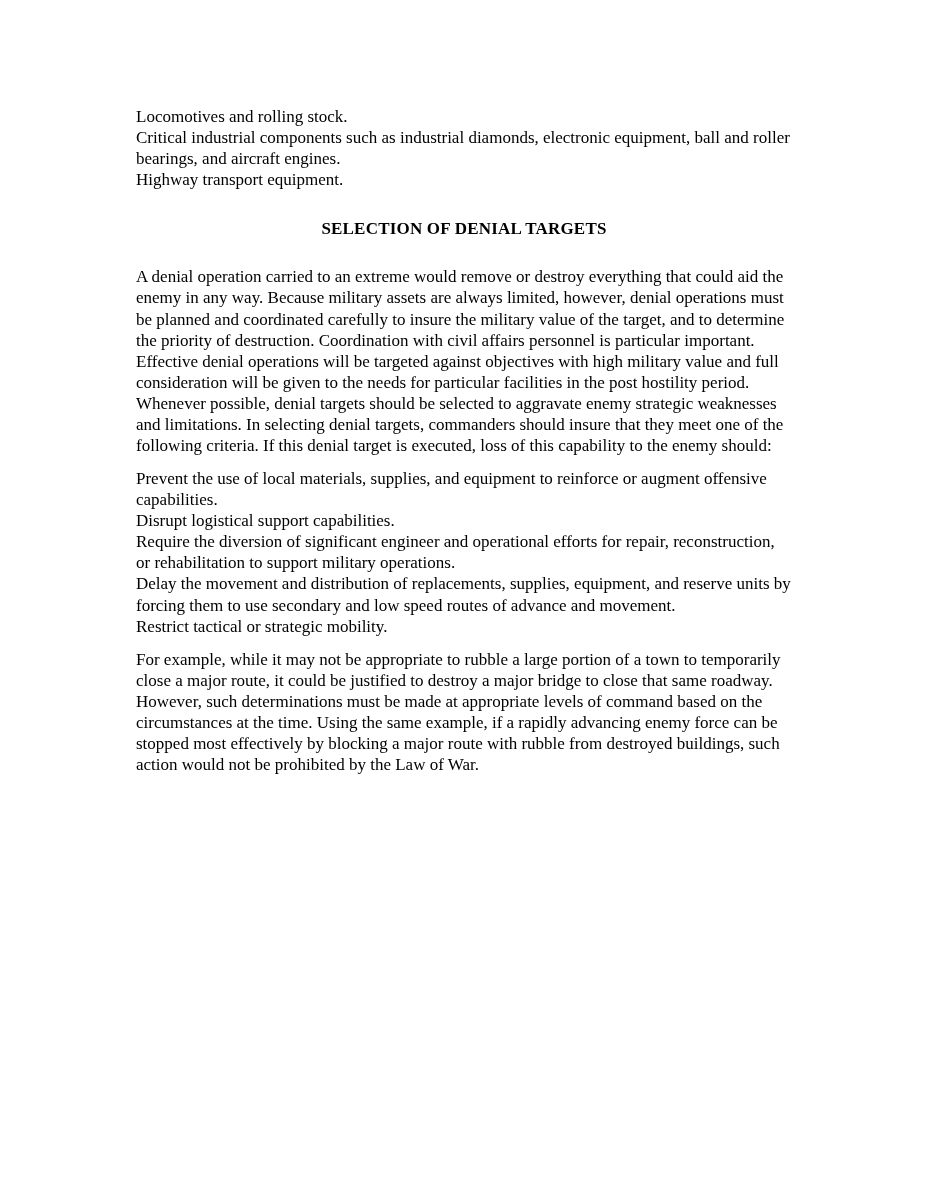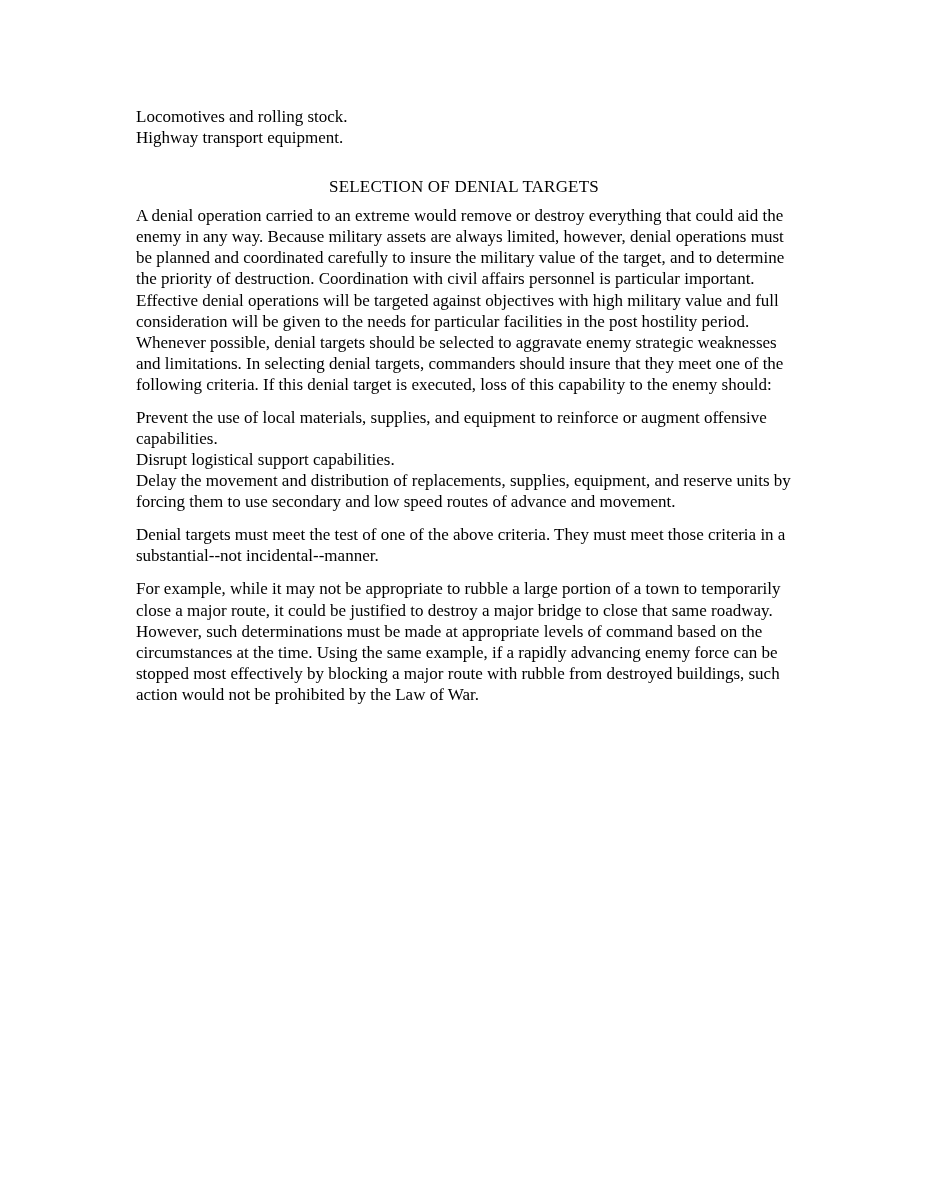--- a/index.html
+++ b/index.html
@@ -23,47 +23,49 @@
     margin-left: 54px;
   }
   .list {
     margin: 0 0 12px 0;
   }
   .list-item {
     margin: 0;
   }
   .heading {
     text-align: center;
-    font-weight: normal;
+    font-weight: bold;
     font-size: 17px;
-    margin: 28px 0 8px 0;
+    margin: 28px 0 27px 0;
     letter-spacing: 0.2px;
   }
   p.para {
     margin: 4px 0 12px 0;
   }
 </style>
 </head>
 <body>
 
 <div class="page">
 
   <div class="list indent">
     <div class="list-item">Locomotives and rolling stock.</div>
+    <div class="list-item">Critical industrial components such as industrial diamonds, electronic equipment, ball and roller bearings, and aircraft engines.</div>
     <div class="list-item">Highway transport equipment.</div>
   </div>
 
   <h2 class="heading">SELECTION OF DENIAL TARGETS</h2>
 
   <p class="para">A denial operation carried to an extreme would remove or destroy everything that could aid the enemy in any way. Because military assets are always limited, however, denial operations must be planned and coordinated carefully to insure the military value of the target, and to determine the priority of destruction. Coordination with civil affairs personnel is particular important. Effective denial operations will be targeted against objectives with high military value and full consideration will be given to the needs for particular facilities in the post hostility period. Whenever possible, denial targets should be selected to aggravate enemy strategic weaknesses and limitations. In selecting denial targets, commanders should insure that they meet one of the following criteria. If this denial target is executed, loss of this capability to the enemy should:</p>
 
   <div class="list indent">
     <div class="list-item">Prevent the use of local materials, supplies, and equipment to reinforce or augment offensive capabilities.</div>
     <div class="list-item">Disrupt logistical support capabilities.</div>
+    <div class="list-item">Require the diversion of significant engineer and operational efforts for repair, reconstruction, or rehabilitation to support military operations.</div>
     <div class="list-item">Delay the movement and distribution of replacements, supplies, equipment, and reserve units by forcing them to use secondary and low speed routes of advance and movement.</div>
+    <div class="list-item">Restrict tactical or strategic mobility.</div>
   </div>
 
-  <p class="para">Denial targets must meet the test of one of the above criteria. They must meet those criteria in a substantial--not incidental--manner.</p>
 
 
   <p class="para">For example, while it may not be appropriate to rubble a large portion of a town to temporarily close a major route, it could be justified to destroy a major bridge to close that same roadway. However, such determinations must be made at appropriate levels of command based on the circumstances at the time. Using the same example, if a rapidly advancing enemy force can be stopped most effectively by blocking a major route with rubble from destroyed buildings, such action would not be prohibited by the Law of War.</p>
 
 </div>
 
 </body></html>

